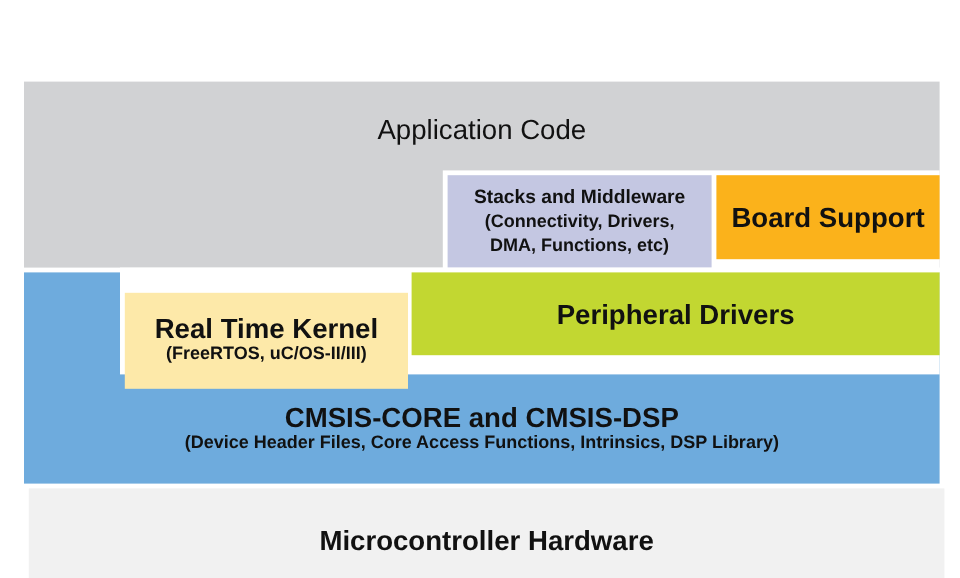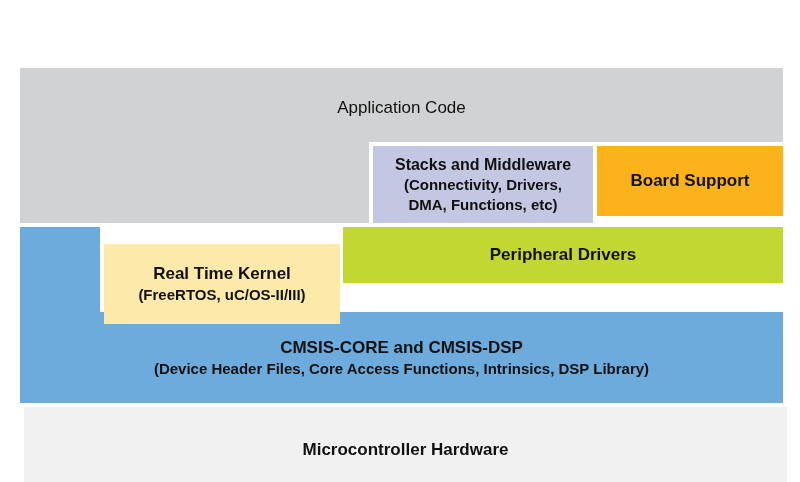--- a/index.html
+++ b/index.html
@@ -1,33 +1,33 @@
 <!DOCTYPE html>
 <html><head>
   <meta charset="utf-8">
   <style>
     html, body { margin: 0; padding: 0; background: #ffffff; }
     body { width: 800px; height: 482px; position: relative; overflow: hidden;
            font-family: "Liberation Sans", sans-serif; color: #111; }
     .blk { position: absolute; box-sizing: border-box; display: flex; flex-direction: column;
            align-items: center; justify-content: center; text-align: center; font-weight: bold; }
-    .title { font-size: 17px; line-height: 22px; }
+    .title { font-size: 23px; line-height: 22px; }
     .sub { font-size: 15px; line-height: 20px; }
     .ttl15 { font-size: 16px; line-height: 21px; }
 
     #app { left: 20px; top: 68px; width: 763px; height: 155px; background: var(--app); }
     #app-title { position: absolute; left: 20px; top: 97px; width: 763px; text-align: center; }
     #notch-top { position: absolute; left: 369px; top: 142px; width: 414px; height: 85px; background: #fff; }
     #stacks { left: 373px; top: 146px; width: 220px; height: 77px; background: var(--stacks); }
     #board { left: 597px; top: 146px; width: 186px; height: 70px; background: var(--board); justify-content: center; }
 
     #cmsis-bg { position: absolute; left: 20px; top: 227px; width: 763px; height: 176px; background: var(--cmsis); }
     #notch-mid { position: absolute; left: 100px; top: 223px; width: 683px; height: 89px; background: #fff; }
     #rtk { left: 104px; top: 244px; width: 236px; height: 80px; background: var(--rtk); }
-    #periph { left: 343px; top: 227px; width: 440px; height: 56px; background: var(--periph); }
+    #periph { left: 343px; top: 227px; width: 440px; height: 69px; background: var(--periph); }
     #cmsis { left: 20px; top: 312px; width: 763px; height: 91px; background: transparent; }
 
     #hw { left: 24px; top: 407px; width: 763px; height: 85px; background: var(--hw); }
   </style>
 </head>
 <body style="--app: #d1d2d4; --stacks: #c4c7e2; --board: #fbb21b; --rtk: #fde9a9; --periph: #c2d731; --cmsis: #6eabdd; --hw: #f1f1f1;">
 
 <div class="blk" id="app"></div>
 <div class="title" id="app-title">Application Code</div>
 <div id="notch-top"></div>

